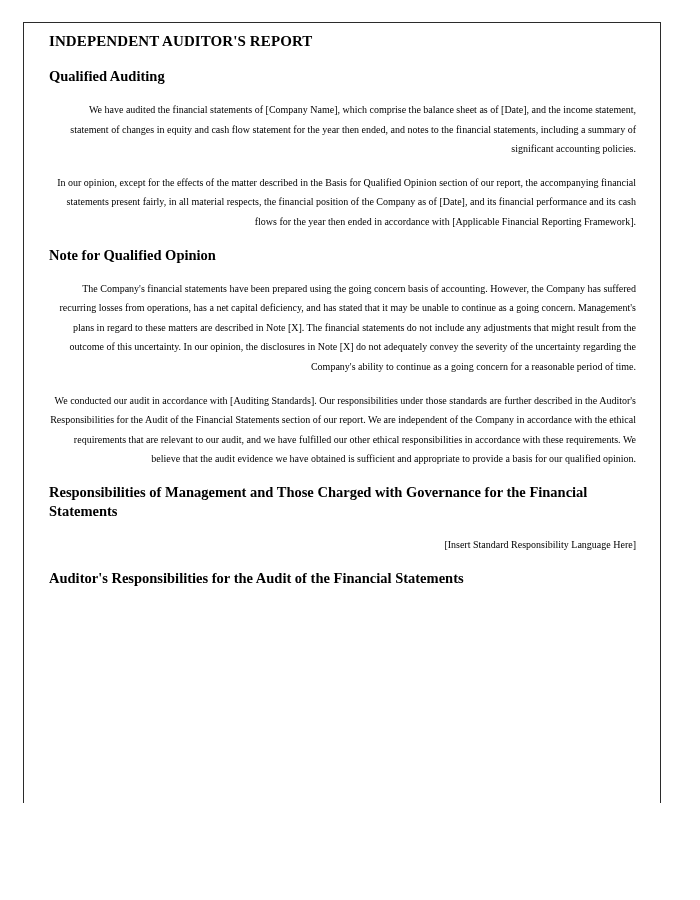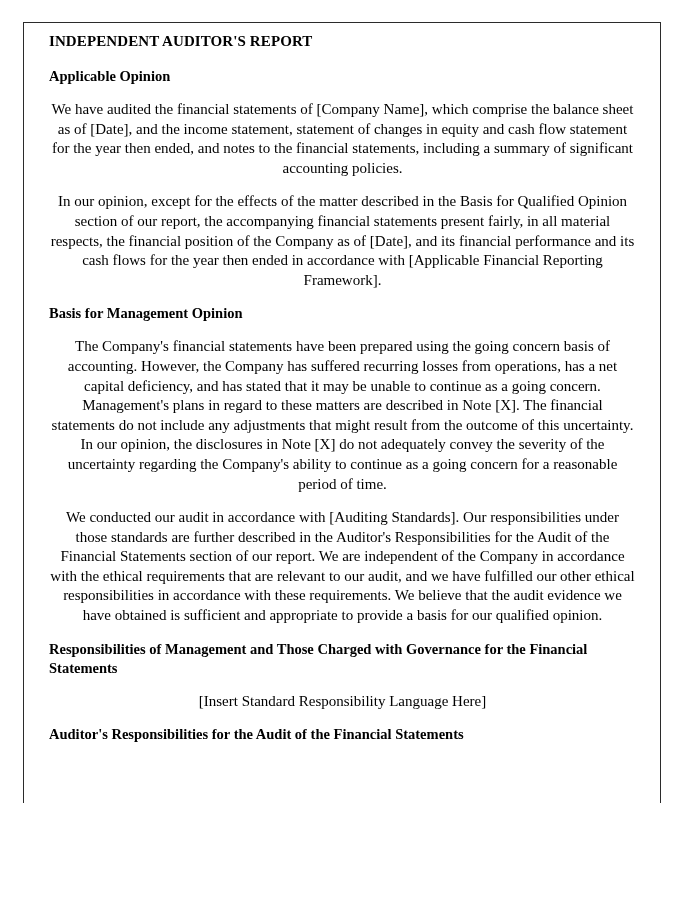--- a/index.html
+++ b/index.html
@@ -50,45 +50,45 @@
   }
 
   .section-heading {
     font-size: 14.5px;
     font-weight: bold;
     line-height: 19px;
     margin: 0 0 14px 0;
   }
 
   .body-para {
-    font-size: 15px;
+    font-size: 10px;
     line-height: 19.6px;
     margin: 0 0 14px 0;
-    text-align: center;
+    text-align: right;
   }
 
   .body-para:last-child,
   .section-heading:last-child {
     margin-bottom: 0;
   }
 </style>
 </head>
 <body>
 
 <div id="page-sheet">
   <div id="doc-body">
 
     <h1 class="doc-title">INDEPENDENT AUDITOR'S REPORT</h1>
 
 
-    <h2 class="section-heading">Applicable Opinion</h2>
+    <h2 class="section-heading">Qualified Auditing</h2>
     <p class="body-para">We have audited the financial statements of [Company Name], which comprise the balance sheet as of [Date], and the income statement, statement of changes in equity and cash flow statement for the year then ended, and notes to the financial statements, including a summary of significant accounting policies.</p>
     <p class="body-para">In our opinion, except for the effects of the matter described in the Basis for Qualified Opinion section of our report, the accompanying financial statements present fairly, in all material respects, the financial position of the Company as of [Date], and its financial performance and its cash flows for the year then ended in accordance with [Applicable Financial Reporting Framework].</p>
 
-    <h2 class="section-heading">Basis for Management Opinion</h2>
+    <h2 class="section-heading">Note for Qualified Opinion</h2>
     <p class="body-para">The Company's financial statements have been prepared using the going concern basis of accounting. However, the Company has suffered recurring losses from operations, has a net capital deficiency, and has stated that it may be unable to continue as a going concern. Management's plans in regard to these matters are described in Note [X]. The financial statements do not include any adjustments that might result from the outcome of this uncertainty. In our opinion, the disclosures in Note [X] do not adequately convey the severity of the uncertainty regarding the Company's ability to continue as a going concern for a reasonable period of time.</p>
     <p class="body-para">We conducted our audit in accordance with [Auditing Standards]. Our responsibilities under those standards are further described in the Auditor's Responsibilities for the Audit of the Financial Statements section of our report. We are independent of the Company in accordance with the ethical requirements that are relevant to our audit, and we have fulfilled our other ethical responsibilities in accordance with these requirements. We believe that the audit evidence we have obtained is sufficient and appropriate to provide a basis for our qualified opinion.</p>
 
     <h2 class="section-heading">Responsibilities of Management and Those Charged with Governance for the Financial Statements</h2>
     <p class="body-para">[Insert Standard Responsibility Language Here]</p>
 
     <h2 class="section-heading">Auditor's Responsibilities for the Audit of the Financial Statements</h2>
 
   </div>
 </div>

